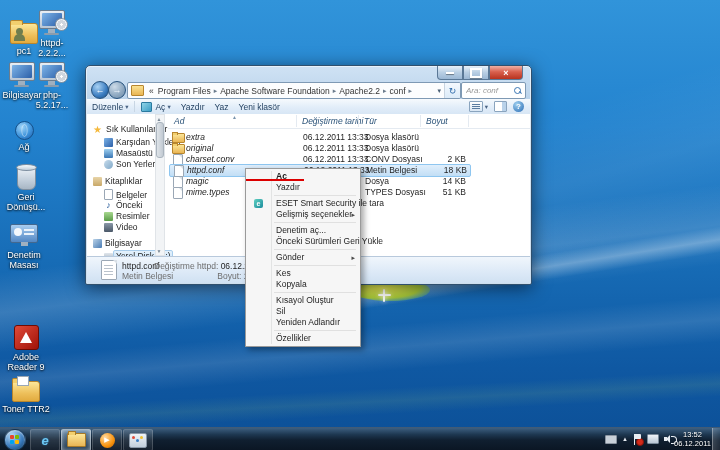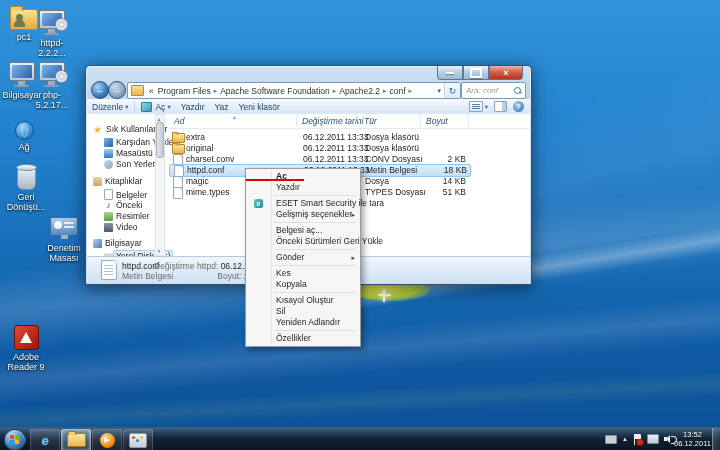--- a/index.html
+++ b/index.html
@@ -110,21 +110,21 @@
   .sscroll{position:absolute;right:2px;top:0;bottom:0;width:8px;background:#f2f4f6;border:1px solid #e0e4e8;}
   .sscroll .arr{position:absolute;left:0;width:6px;text-align:center;font-size:5px;color:#7a8896;}
   .sscroll .thumb{position:absolute;left:0;top:7px;width:6px;height:34px;background:linear-gradient(90deg,#dfe4e9,#c2cad2);border:1px solid #aab4be;border-radius:3px;}
 
   .flist{position:absolute;left:81px;right:0;top:0;bottom:0;font-size:8.5px;color:#1e1e1e;}
   .fhead{position:absolute;top:0;left:0;right:0;height:14px;border-bottom:1px solid #e4eaf1;color:#2a5278;}
   .fhead .hc{position:absolute;top:2px;font-style:italic;}
   .hline{position:absolute;top:1px;height:12px;width:1px;background:#e4eaf1;}
   .sortarr{position:absolute;top:0px;left:64px;font-size:5px;color:#7a94ad;}
   .frow{position:absolute;left:1px;height:11px;display:block;white-space:nowrap;}
-  .frow .c-name{position:absolute;left:17px;top:0;}
+  .frow .c-name{position:absolute;left:17px;top:0;font-style:italic;}
   .frow .c-date{position:absolute;left:134px;top:0;}
   .frow .c-type{position:absolute;left:196px;top:0;}
   .frow .c-size{position:absolute;left:240px;width:57px;top:0;text-align:right;}
   .frow.sel{background:linear-gradient(180deg,#e0effc,#c2def5);border:1px solid #8ec6f0;border-radius:2px;width:300px;margin-top:-1px;}
   .ffolder{position:absolute;left:3px;top:1px;width:11px;height:8px;background:linear-gradient(180deg,#fce79a,#e9b554);border:1px solid #b8862e;border-radius:1px;}
   .ffolder::before{content:"";position:absolute;top:-2px;left:-1px;width:4px;height:2px;background:#f2cf6e;border:1px solid #b8862e;border-bottom:none;}
   .ffile{position:absolute;left:4px;top:0px;width:8px;height:10px;background:#fff;border:1px solid #9aa7b5;border-radius:1px;}
   .ffile::after{content:"";position:absolute;right:0;top:0;border-top:3px solid #d8dfe6;border-left:3px solid transparent;}
 
   .details{position:absolute;left:1px;right:1px;bottom:1px;height:26px;
@@ -193,21 +193,21 @@
 
   <div class="streak" style="left:-60px;top:225px;width:900px;height:80px;background:linear-gradient(180deg,transparent,rgba(255,255,255,.16) 50%,transparent);transform:rotate(-7deg);"></div>
   <div class="streak" style="left:280px;top:255px;width:520px;height:26px;background:linear-gradient(180deg,transparent,rgba(255,255,255,.30) 50%,transparent);transform:rotate(-9deg);"></div>
   <div class="streak" style="left:-80px;top:330px;width:820px;height:46px;background:linear-gradient(180deg,transparent,rgba(255,255,255,.12) 50%,transparent);transform:rotate(-5deg);"></div>
   <div class="streak" style="left:350px;top:110px;width:420px;height:150px;background:linear-gradient(180deg,transparent,rgba(255,255,255,.07) 50%,transparent);transform:rotate(-16deg);"></div>
   <div class="streak" style="left:-40px;top:390px;width:780px;height:26px;background:linear-gradient(180deg,transparent,rgba(200,235,120,.10) 50%,transparent);transform:rotate(-3deg);"></div>
   <div class="glow" style="left:350px;top:279px;width:80px;height:22px;background:radial-gradient(ellipse at 40% 40%,#eaec52,#a8c838 55%,rgba(60,160,150,.4) 80%,transparent);"></div>
   <div class="sparkle-bar" style="left:378px;top:294px;width:13px;height:2px;"></div>
   <div class="sparkle-bar" style="left:383px;top:289px;width:2px;height:13px;"></div>
 
-  <div class="dicon" style="left:2px;top:0;width:44px;">
+  <div class="dicon" style="left:2px;top:14px;width:44px;">
     <div class="art">
         <div class="folder">
           <span class="person"></span>
         </div>
       </div>
     <div>pc1</div>
   </div>
   <div class="dicon" style="left:30px;top:6px;width:44px;">
     <div class="art">
         <div class="monitor" style="margin-bottom:7px;">
@@ -245,33 +245,41 @@
         <div class="globe"></div>
       </div>
     <div>Ağ</div>
   </div>
   <div class="dicon" style="left:2px;top:160px;width:48px;">
     <div class="art">
         <div class="bin"></div>
       </div>
     <div>Geri Dönüşü...</div>
   </div>
-  <div class="dicon" style="left:0px;top:211px;width:48px;padding-left:40px;">
+  <div class="dicon" style="left:0px;top:218px;width:48px;">
     <div class="art">
         <div class="cpanel" style="margin-bottom:5px;">
           <div class="cpstand"></div>
         </div>
       </div>
     <div>Denetim Masası</div>
   </div>
   <div class="dicon" style="left:2px;top:320px;width:48px;">
     <div class="art">
         <div class="ared"></div>
       </div>
     <div>Adobe Reader 9</div>
+  </div>
+  <div class="dicon" style="left:2px;top:372px;width:48px;">
+    <div class="art">
+        <div class="folder">
+          <span class="paper" style="left:4px;top:-6px;width:10px;height:8px;"></span>
+        </div>
+      </div>
+    <div>Toner TTR2</div>
   </div>
 
   <div id="win" class="abs">
     <div style="position:absolute;left:0;top:0;right:0;height:14px;"></div>
     <div class="winctl">
       <div class="wbtn min">
           <span class="minbar"></span>
         </div>
       <div class="wbtn">
           <span class="maxbox"></span>
@@ -474,21 +482,21 @@
     <div class="msep"></div>
     <div class="mi">
       <span class="eset">e</span>
       <span>ESET Smart Security ile tara</span>
     </div>
     <div class="mi">
       <span>Gelişmiş seçenekler</span>
       <span class="sub">▸</span>
     </div>
     <div class="msep"></div>
-    <div class="mi"><span>Belgesi aç...</span></div>
+    <div class="mi"><span>Denetim aç...</span></div>
     <div class="mi"><span>Önceki Sürümleri Geri Yükle</span></div>
     <div class="msep"></div>
     <div class="mi">
       <span>Gönder</span>
       <span class="sub">▸</span>
     </div>
     <div class="msep"></div>
     <div class="mi"><span>Kes</span></div>
     <div class="mi"><span>Kopyala</span></div>
     <div class="msep"></div>

